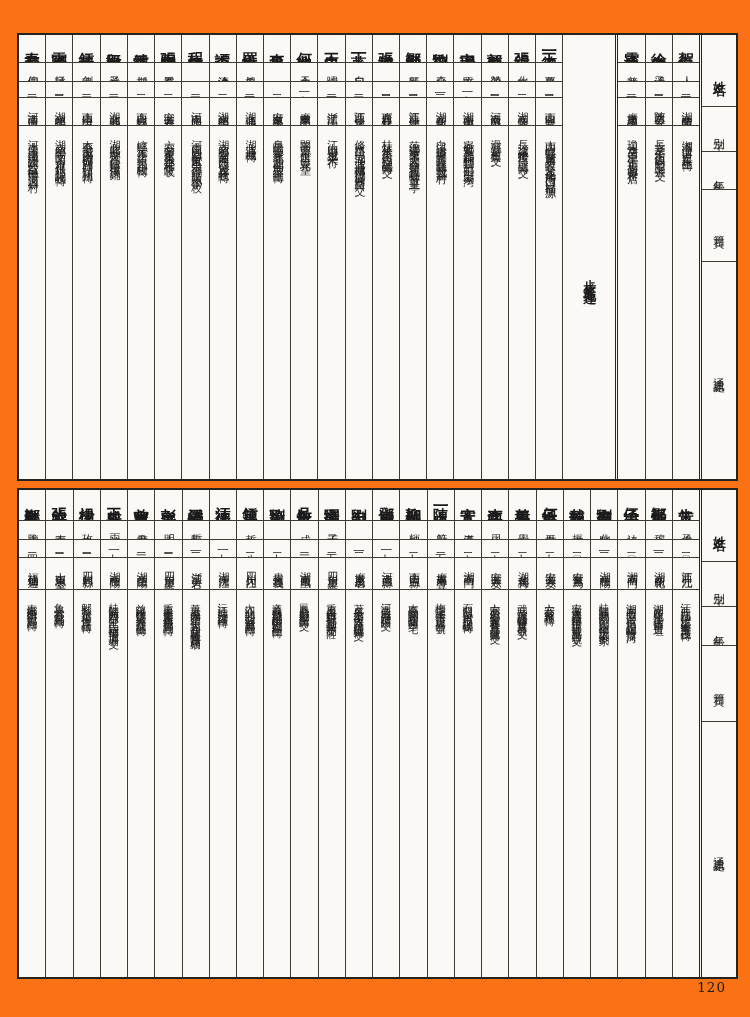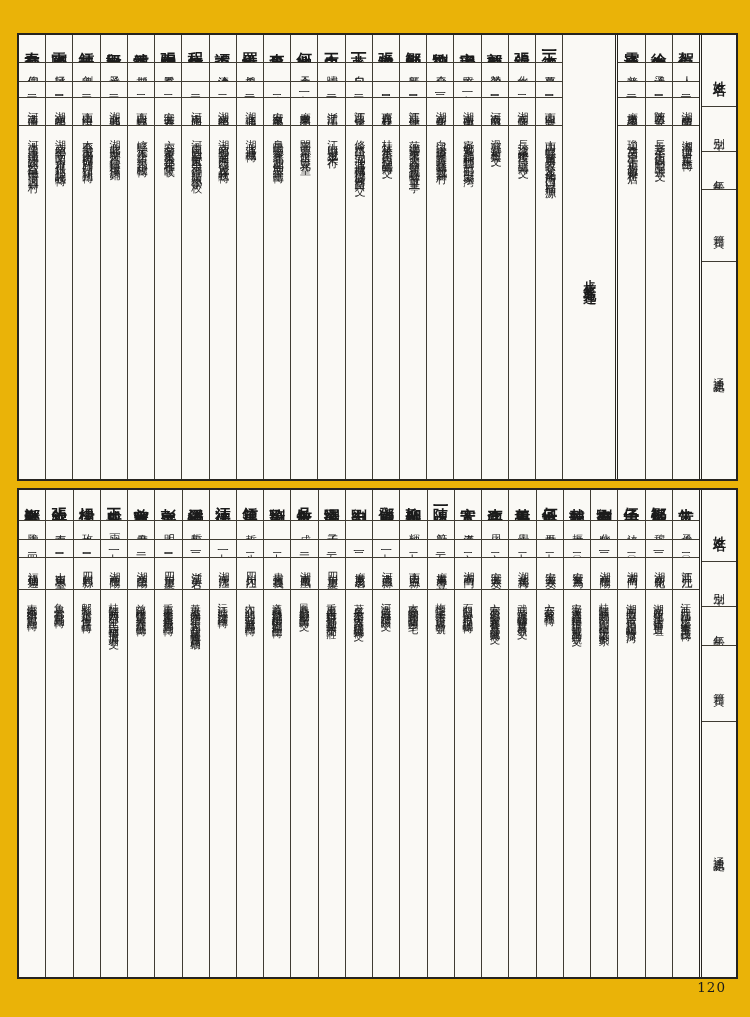--- a/index.html
+++ b/index.html
@@ -1,17 +1,17 @@
 <!DOCTYPE html>
 <html><head>
 <meta charset="utf-8">
 <style>
   html,body{margin:0;padding:0;}
   body{width:750px;height:1017px;background:#efede7;font-family:"DejaVu Sans",sans-serif;}
-  .page{position:relative;width:750px;height:1017px;background:#eab308;color:#1b1b1b;overflow:hidden;}
+  .page{position:relative;width:750px;height:1017px;background:#f97316;color:#1b1b1b;overflow:hidden;}
   .table{position:absolute;left:17px;width:717px;display:flex;flex-direction:row-reverse;border:2px solid #26241f;background:#faf9f5;}
   .table--top{top:33px;height:444px;}
   .table--bottom{top:488px;height:487px;}
   .col{flex:1 1 0;min-width:0;display:flex;flex-direction:column;border-left:1px solid #403c33;}
   .col:last-child{border-left:none;}
   .col--header{flex:0 0 34px;}
   .col--section{flex:0 0 52px;display:block;position:relative;}
   .rule-double{border-left:3px double #26241f;}
   .cell{display:flex;justify-content:center;overflow:hidden;border-bottom:1px solid #403c33;}
   .cell:last-child{border-bottom:none;}

